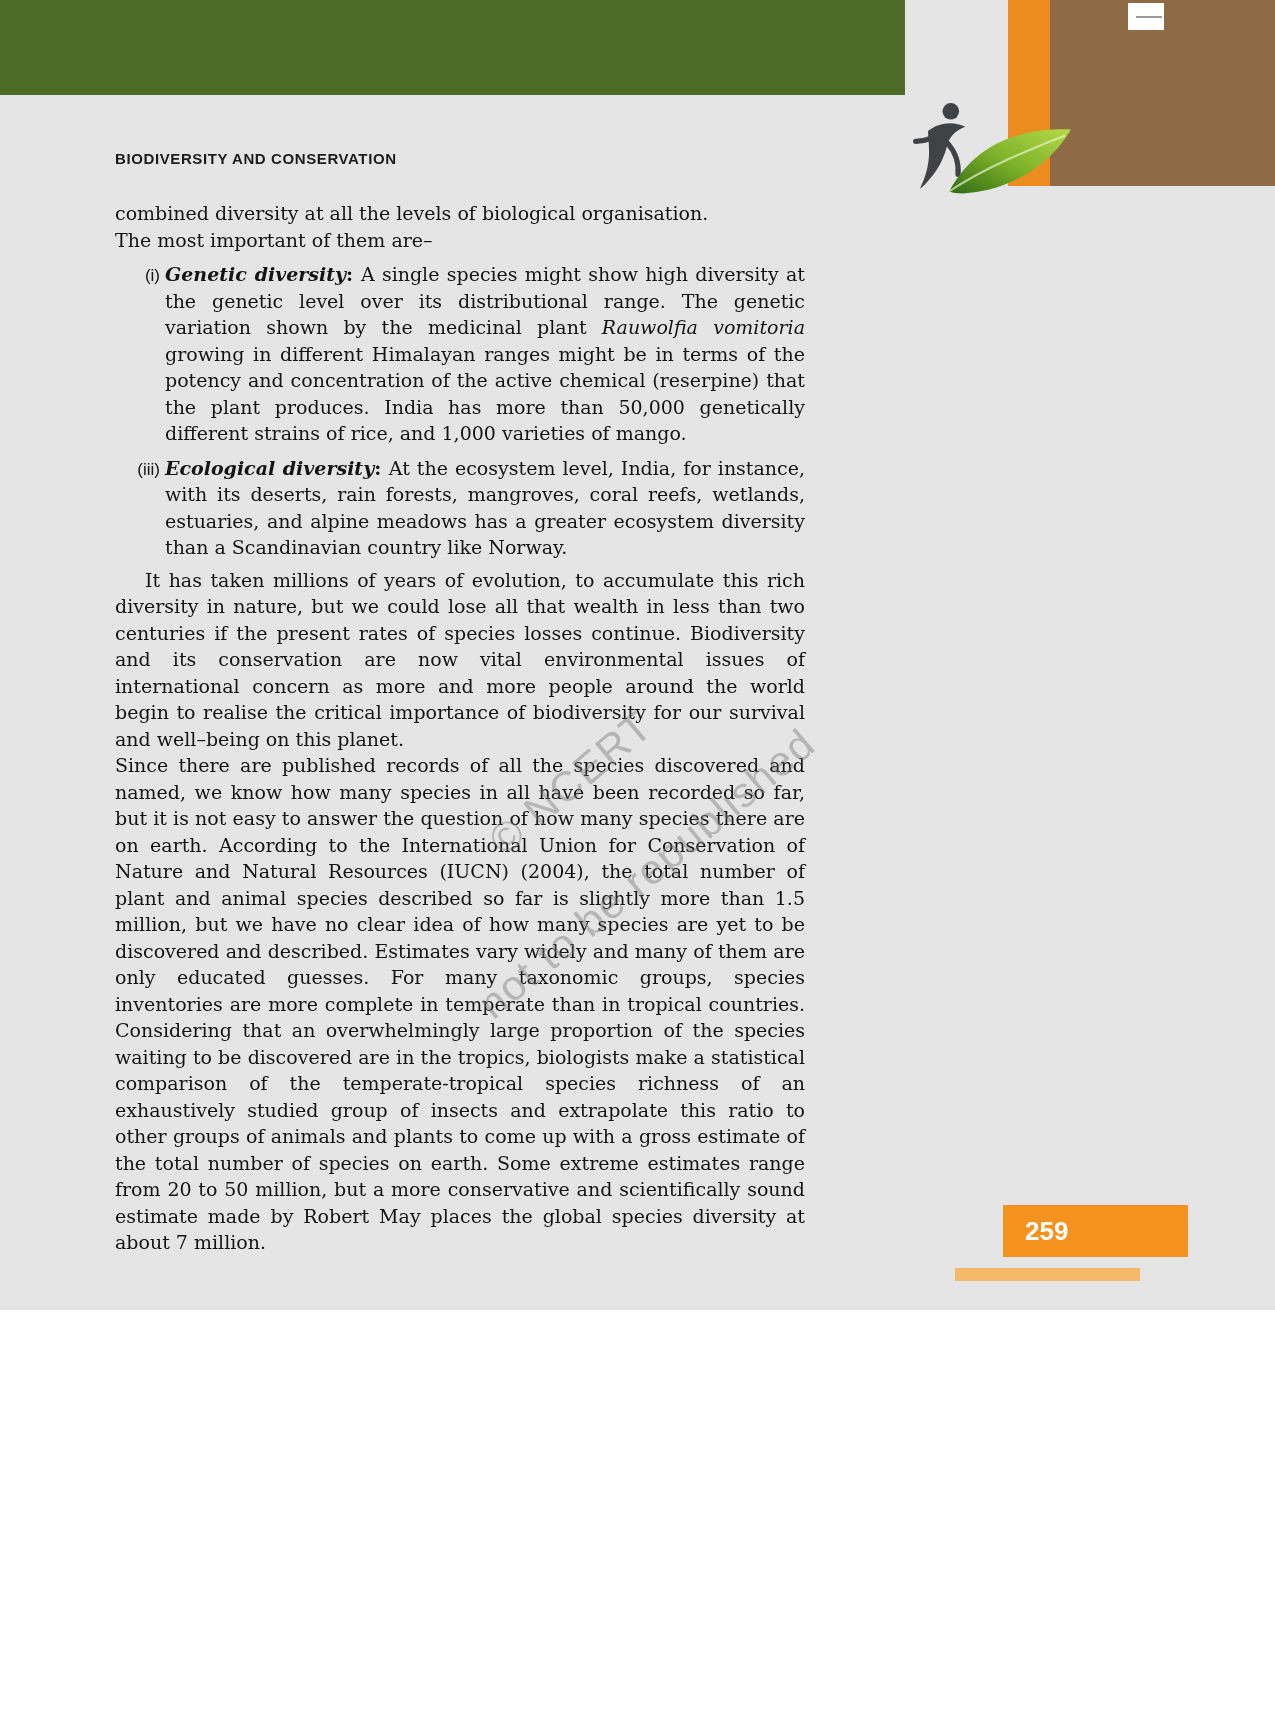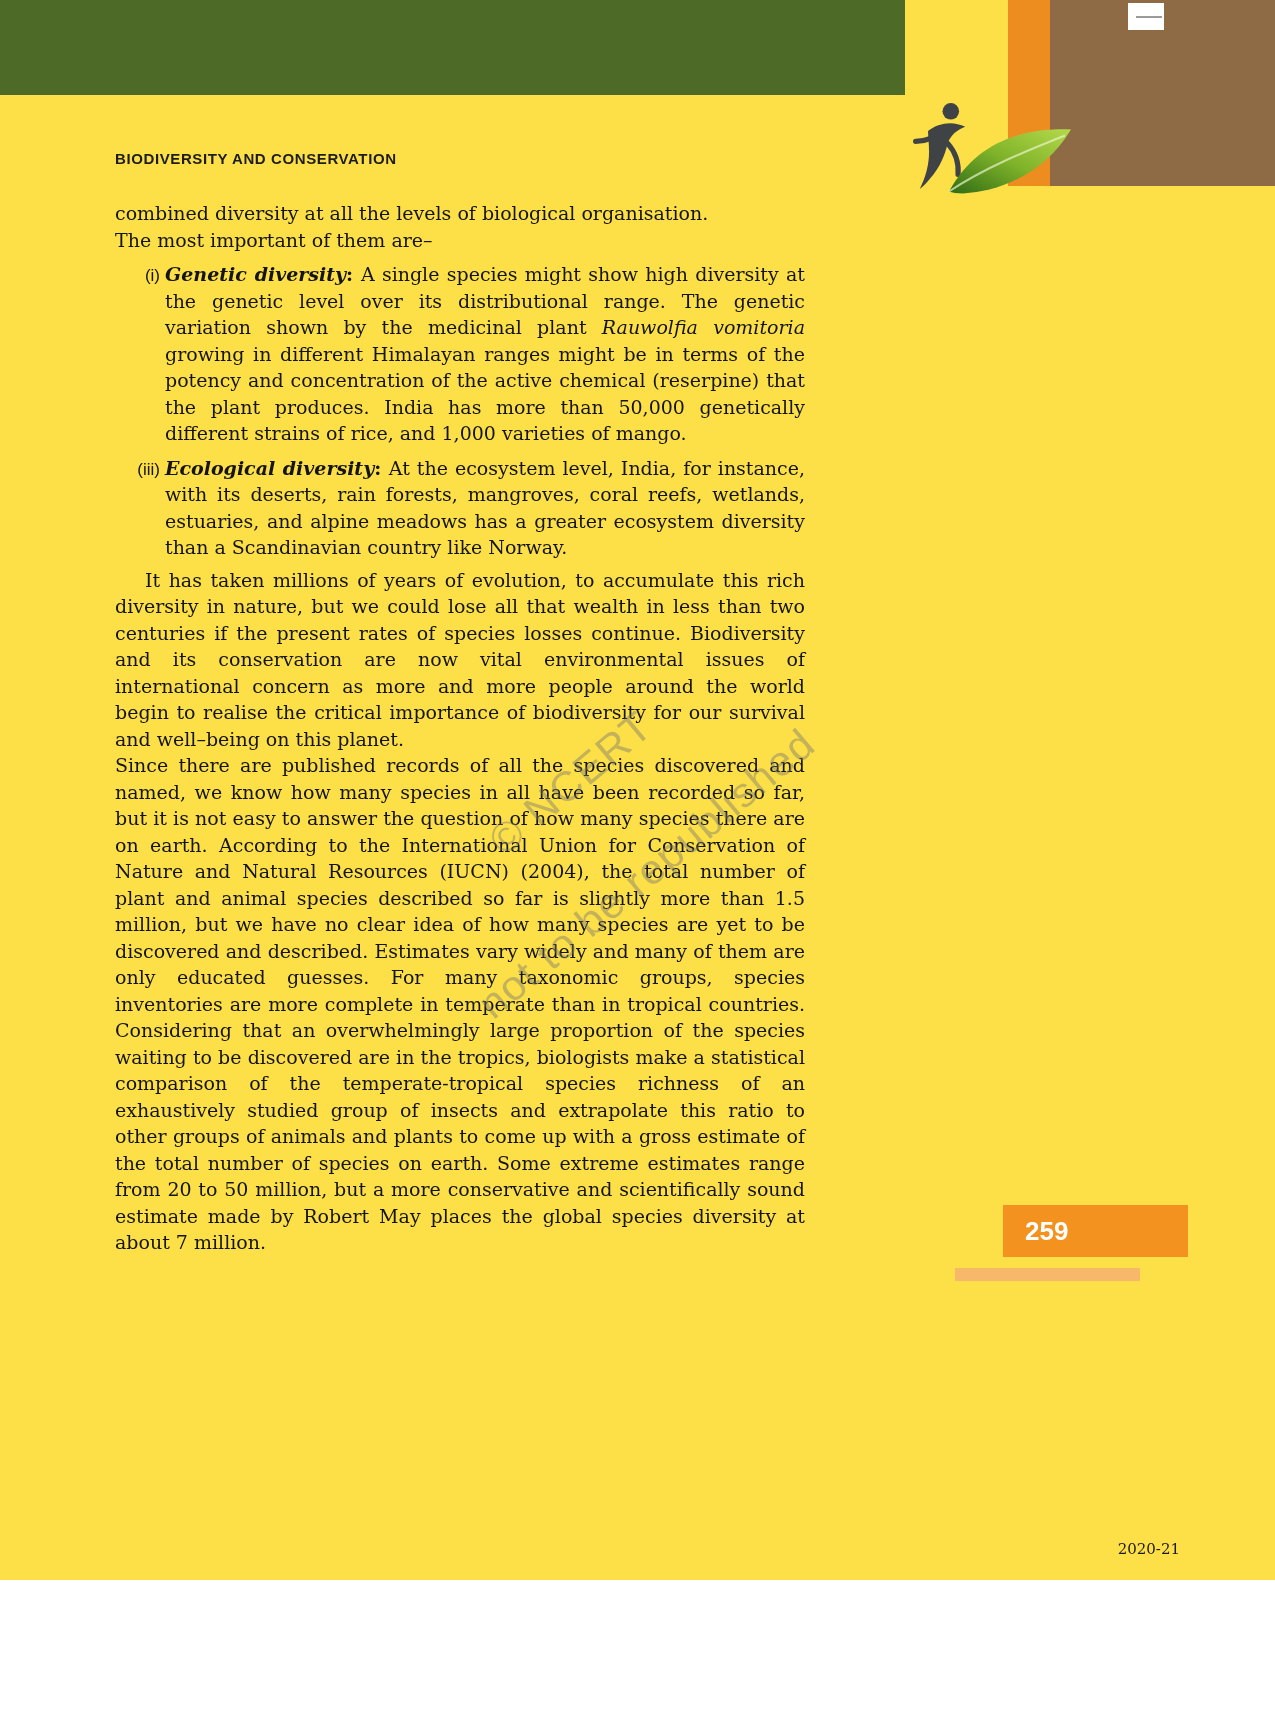--- a/index.html
+++ b/index.html
@@ -1,21 +1,21 @@
 <!DOCTYPE html>
 <html><head>
 <meta charset="utf-8">
 <style>
   html, body { margin: 0; padding: 0; background: #ffffff; }
   .page {
     position: relative;
     width: 1275px;
-    height: 1580px;
+    height: 1310px;
     margin: 0 auto;
-    background: #fde047;
+    background: #e5e5e5;
     font-family: "DejaVu Serif", serif;
     color: #141414;
     overflow: hidden;
   }
 
   
   .green-bar {
     position: absolute; left: 0; top: 0;
     width: 905px; height: 95px;
     background: #4e6a27;

